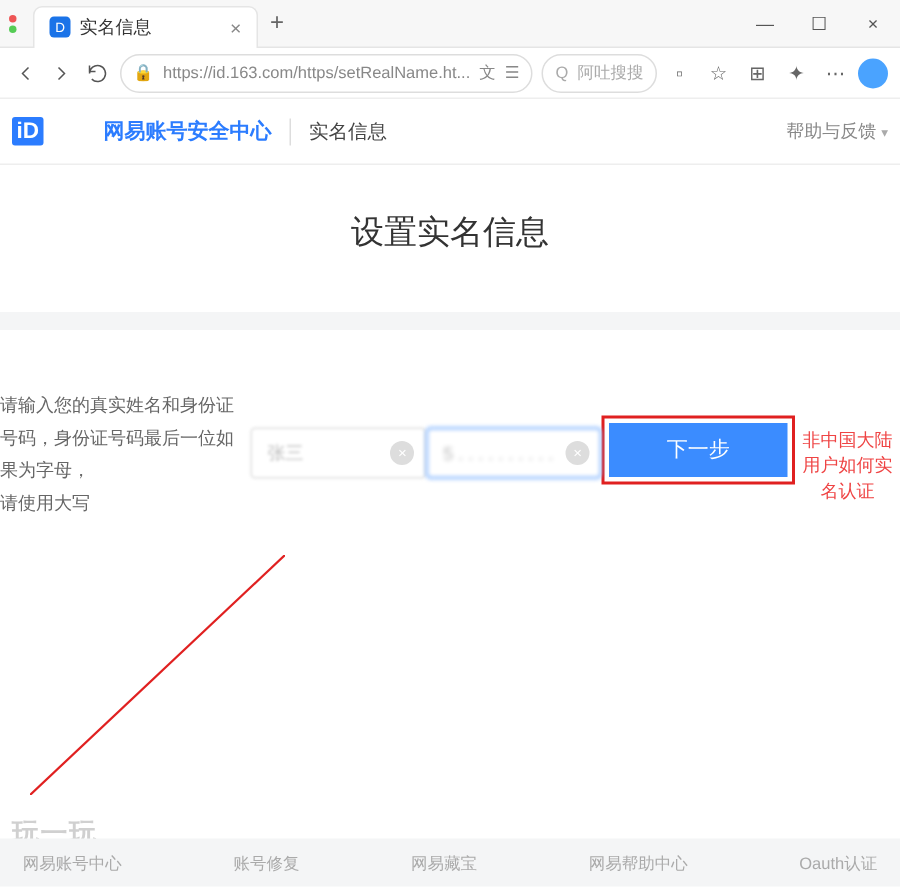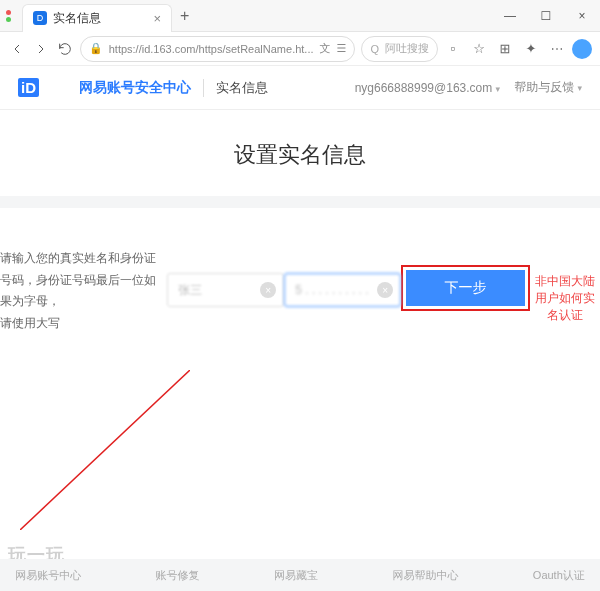--- a/index.html
+++ b/index.html
@@ -23,32 +23,32 @@
 .tool-icon { width: 18px; height: 18px; display:flex; align-items:center; justify-content:center; color:#555; font-size:14px;}
 .tool-icon svg { width: 16px; height: 16px; stroke: #555; fill: none; stroke-width: 1.5; }
 .url-bar { flex: 1.4; height: 26px; border: 1px solid #ddd; border-radius: 13px; display: flex; align-items: center; padding: 0 8px; gap: 6px; }
 .url-text { font-size: 11px; color: #888; white-space: nowrap; overflow: hidden; }
 .search-bar { flex: 1; height: 26px; border: 1px solid #ddd; border-radius: 13px; display: flex; align-items: center; padding: 0 8px; gap: 6px; font-size: 11px; color: #aaa;}
 .ext-icons { display: flex; gap: 8px; }
 .ext-icons .ico { width:18px; height:18px; display:flex; align-items:center; justify-content:center; color:#666; font-size:13px;}
 .avatar { width: 20px; height: 20px; border-radius: 50%; background: #4aa3ff; }
 
 
-.page-header { height: 44px; background: #fff; border-bottom: 1px solid #eee; display: flex; align-items: center; padding: 0 18px; }
+.page-header { height: 44px; background: #fff; border-bottom: 1px solid #eee; display: flex; align-items: center; padding: 0 8px; }
 .logo { color: #2b7cff; font-weight: bold; font-size: 16px; display:flex; align-items:center; gap:4px;}
 .logo .id { font-size: 15px; background:#2b7cff; color:#fff; padding:1px 3px; border-radius:2px; font-weight:bold;}
 .logo-text { color:#2b7cff; font-size:14px;margin-left:36px;}
 .divider { width: 1px; height: 18px; background: #ddd; margin: 0 12px; }
 .breadcrumb { font-size: 13px; color: #444; }
 .header-right { margin-left: auto; display: flex; align-items: center; gap: 14px; font-size: 12px; color: #888; }
 .chevron { font-size: 9px; color:#aaa;}
 
 
 .main { padding: 30px 0 0 0; text-align: center; }
-.page-title { font-size: 22px; color: #333; margin-bottom: 26px; font-weight: 400; text-align: center;}
+.page-title { font-size: 22px; color: #333; margin-bottom: 38px; font-weight: 400; text-align: center;}
 .gray-band { height: 12px; background: #f4f5f6; }
 .form-area { padding: 40px 0 20px 0; display: flex; align-items: center; }
 .instruction { font-size: 12px; color: #666; line-height: 1.8; max-width: 300px; text-align: left; margin-bottom: 14px;}
 .input-wrap { position: relative; width: 260px; margin-bottom: 16px; }
 .input-wrap input { width: 100%; height: 34px; border: 1px solid #ddd; border-radius: 3px; padding: 0 30px 0 10px; font-size: 12px; color:#bbb; filter: blur(1px);}
 .input-wrap.focused input { border-color: #3b8cff; filter: blur(1.5px);}
 .clear-btn { position: absolute; right: 8px; top: 50%; transform: translateY(-50%); width: 16px; height: 16px; border-radius: 50%; background: #ddd; color: #fff; font-size: 10px; display:flex; align-items:center; justify-content:center;}
 .submit-wrap { border: 2px solid #e02020; padding: 3px; width: 274px; margin-bottom: 20px;}
 .submit-btn { background: #3b8cff; color: #fff; height: 36px; width: 100%; display:flex; align-items:center; justify-content:center; font-size: 14px; cursor:pointer;text-align:right;}
 .link { color: #ef4444; font-size: 12px; }
@@ -122,24 +122,20 @@
 
 <div class="page-header">
   <div class="logo">
     <span class="id">iD</span>
     <span class="logo-text">网易账号安全中心</span>
   </div>
   <div class="divider"></div>
   <div class="breadcrumb">实名信息</div>
   <div class="header-right">
     <span>
-      <span>nyg666888999@163.com</span>
-      <span class="chevron">▾</span>
-    </span>
-    <span>
       <span>帮助与反馈</span>
       <span class="chevron">▾</span>
     </span>
   </div>
 </div>
 
 <div class="main">
   <h1 class="page-title">设置实名信息</h1>
   <div class="gray-band"></div>
   <div class="form-area">

